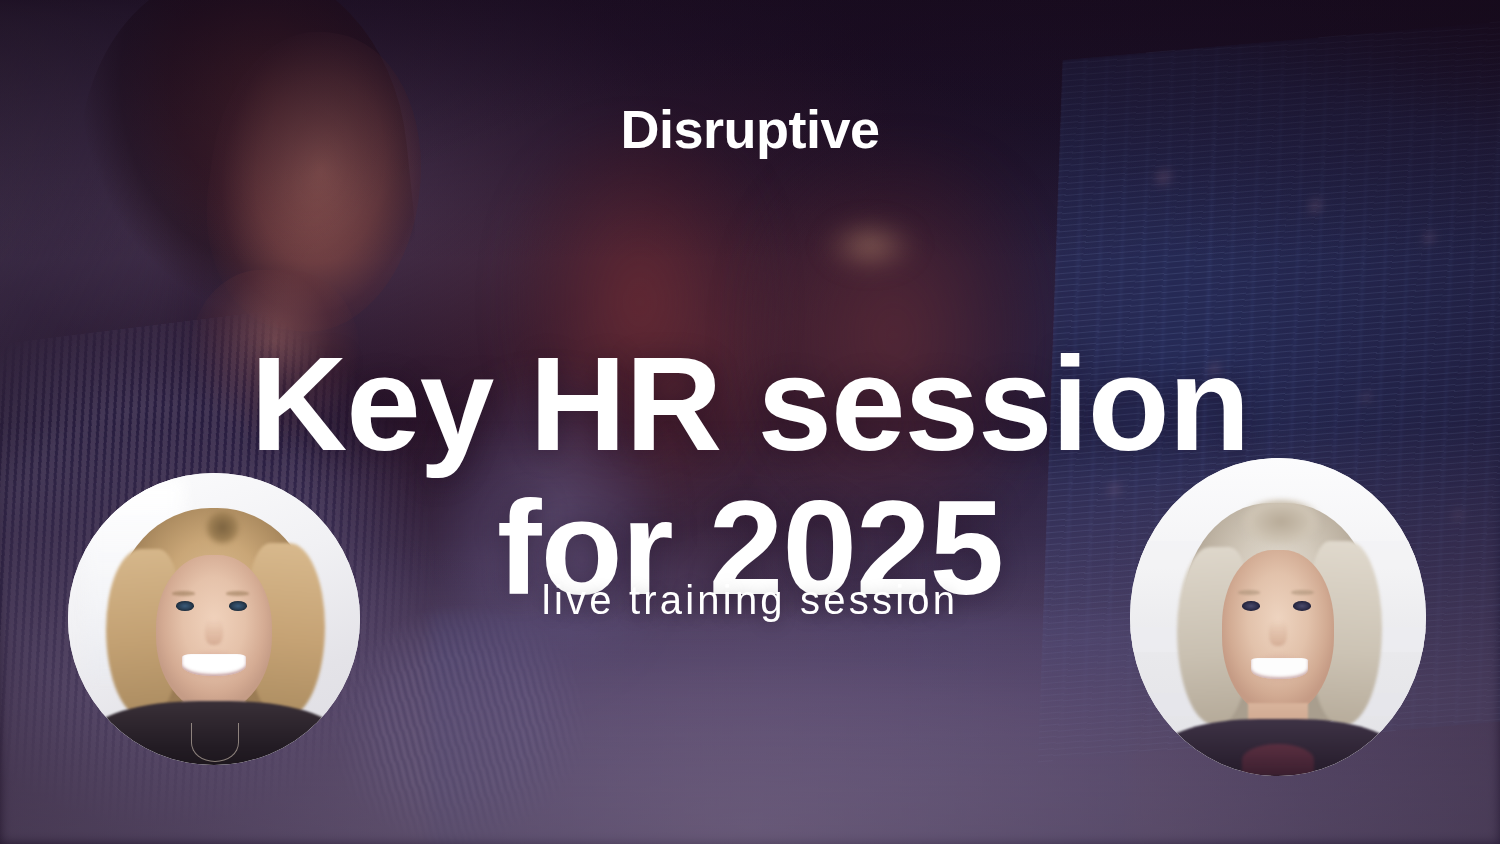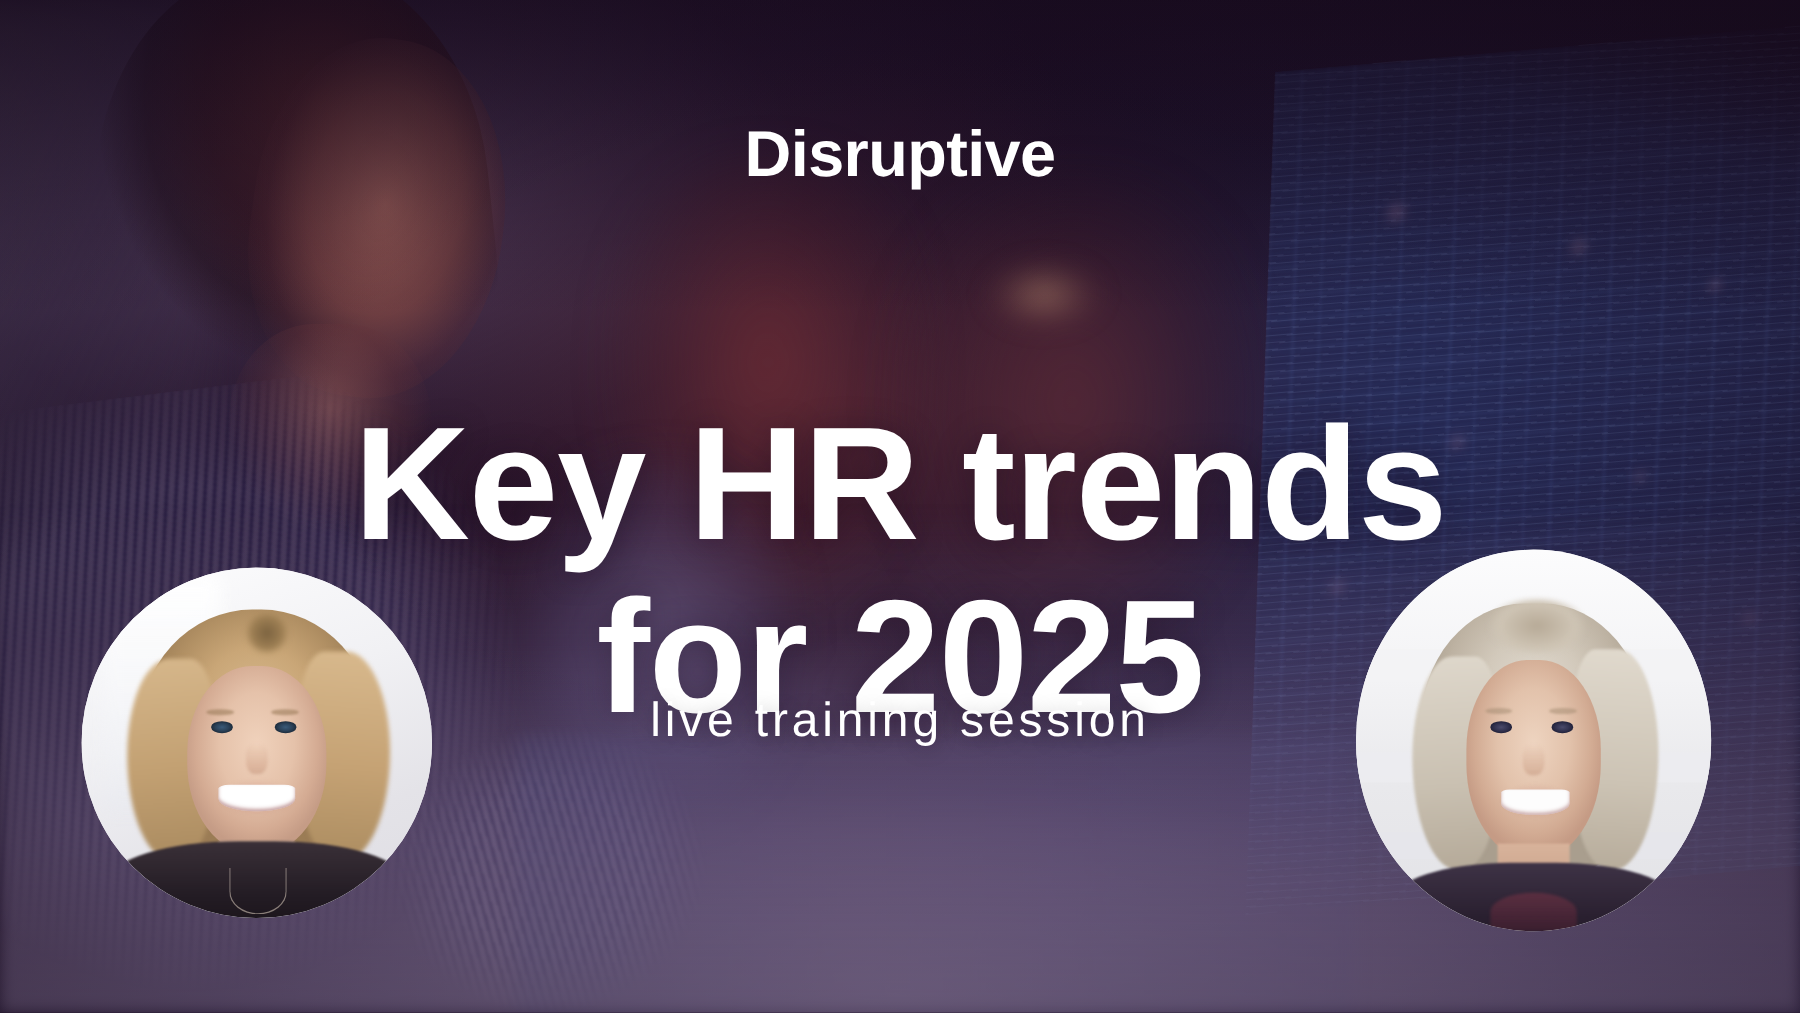--- a/index.html
+++ b/index.html
@@ -571,21 +571,21 @@
   <div class="bg-dark-top"></div>
   <div class="bg-vignette"></div>
 
   <div class="content">
 
     <div class="logo">
       <span class="logo-word">Disruptive</span>
     </div>
 
     <h1 class="headline">
-      <span class="headline-line">Key HR trends</span>
+      <span class="headline-line">Key HR session</span>
       <span class="headline-line">for 2025</span>
     </h1>
 
     <div class="subtitle">live training session</div>
 
     <div class="avatar avatar-left">
       <div class="avatar-photo">
         <div class="al-bg"></div>
         <div class="al-window"></div>
         <div class="al-hair"></div>

